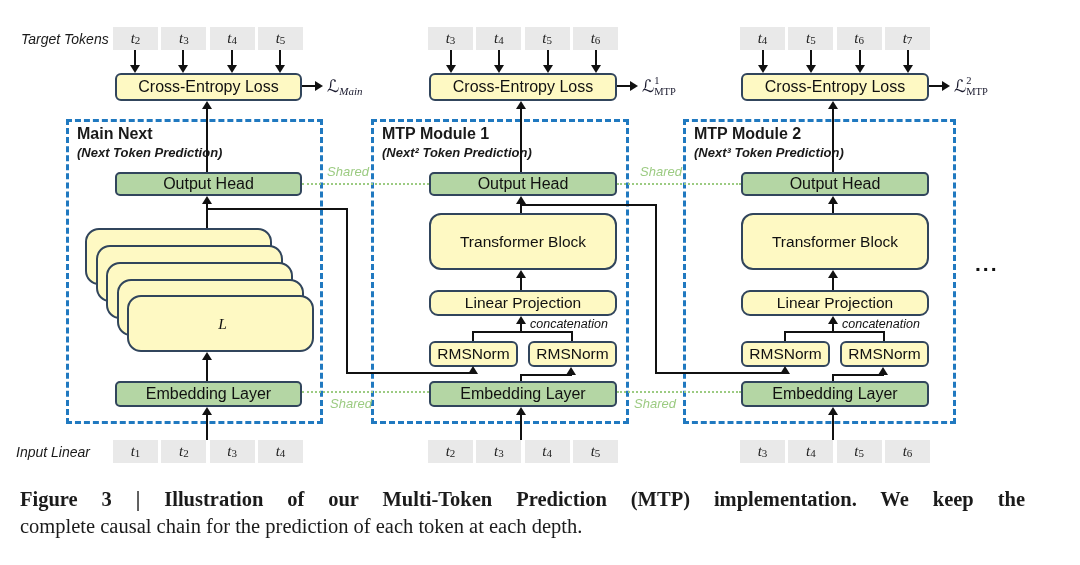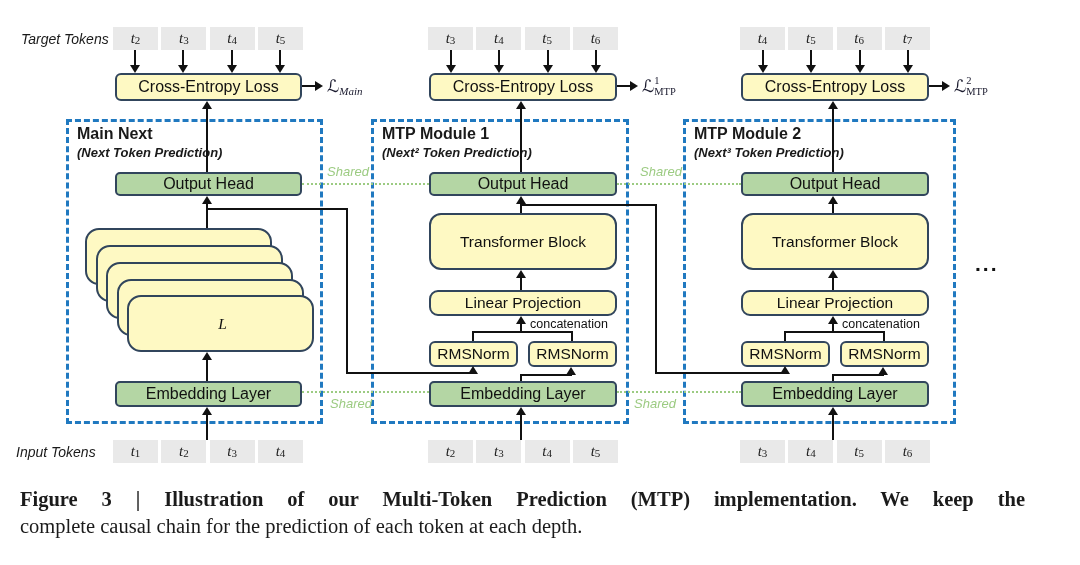--- a/index.html
+++ b/index.html
@@ -28,35 +28,35 @@
   .loss .subonly{font-size:11px;font-style:italic;margin-top:9px;font-family:"Liberation Serif",serif;}
   
   .line{position:absolute;background:#111;}
   .h{height:2px;} .v{width:2px;}
   .ah{position:absolute;width:0;height:0;}
   .ah.up{border-left:5px solid transparent;border-right:5px solid transparent;border-bottom:8px solid #111;}
   .ah.down{border-left:5px solid transparent;border-right:5px solid transparent;border-top:8px solid #111;}
   .ah.right{border-top:5px solid transparent;border-bottom:5px solid transparent;border-left:8px solid #111;}
   .dotted{position:absolute;border-top:2px dotted #9ccb82;}
   .shared{position:absolute;font-style:italic;font-size:13px;color:#9ccb82;}
-  .concat{position:absolute;font-size:12.5px;color:#111;}
+  .concat{position:absolute;font-style:italic;font-size:12.5px;color:#111;}
   .mathvar{font-family:"Liberation Serif",serif;font-style:italic;margin-left:4px;}
   .ellipsis{position:absolute;font-weight:bold;font-size:21px;letter-spacing:2px;color:#111;}
   
   .caption{position:absolute;left:20px;top:486px;width:1005px;
            font-family:"Liberation Serif",serif;font-size:20.5px;line-height:27px;color:#1b1b1b;}
   .caption .l1{text-align:justify;text-align-last:justify;font-weight:bold;}
 </style>
 </head>
 <body>
 
 <div id="canvas">
 
   <div class="side-label" style="left:21px;top:31px;">Target Tokens</div>
-  <div class="side-label" style="left:16px;top:444px;">Input Tokens</div>
+  <div class="side-label" style="left:16px;top:444px;">Input Linear</div>
 
   <div class="tokrow" style="left:113px;top:27px;width:190px;">
     <div class="tok">
         <span>t</span>
         <sub>2</sub>
       </div>
     <div class="tok">
         <span>t</span>
         <sub>3</sub>
       </div>

